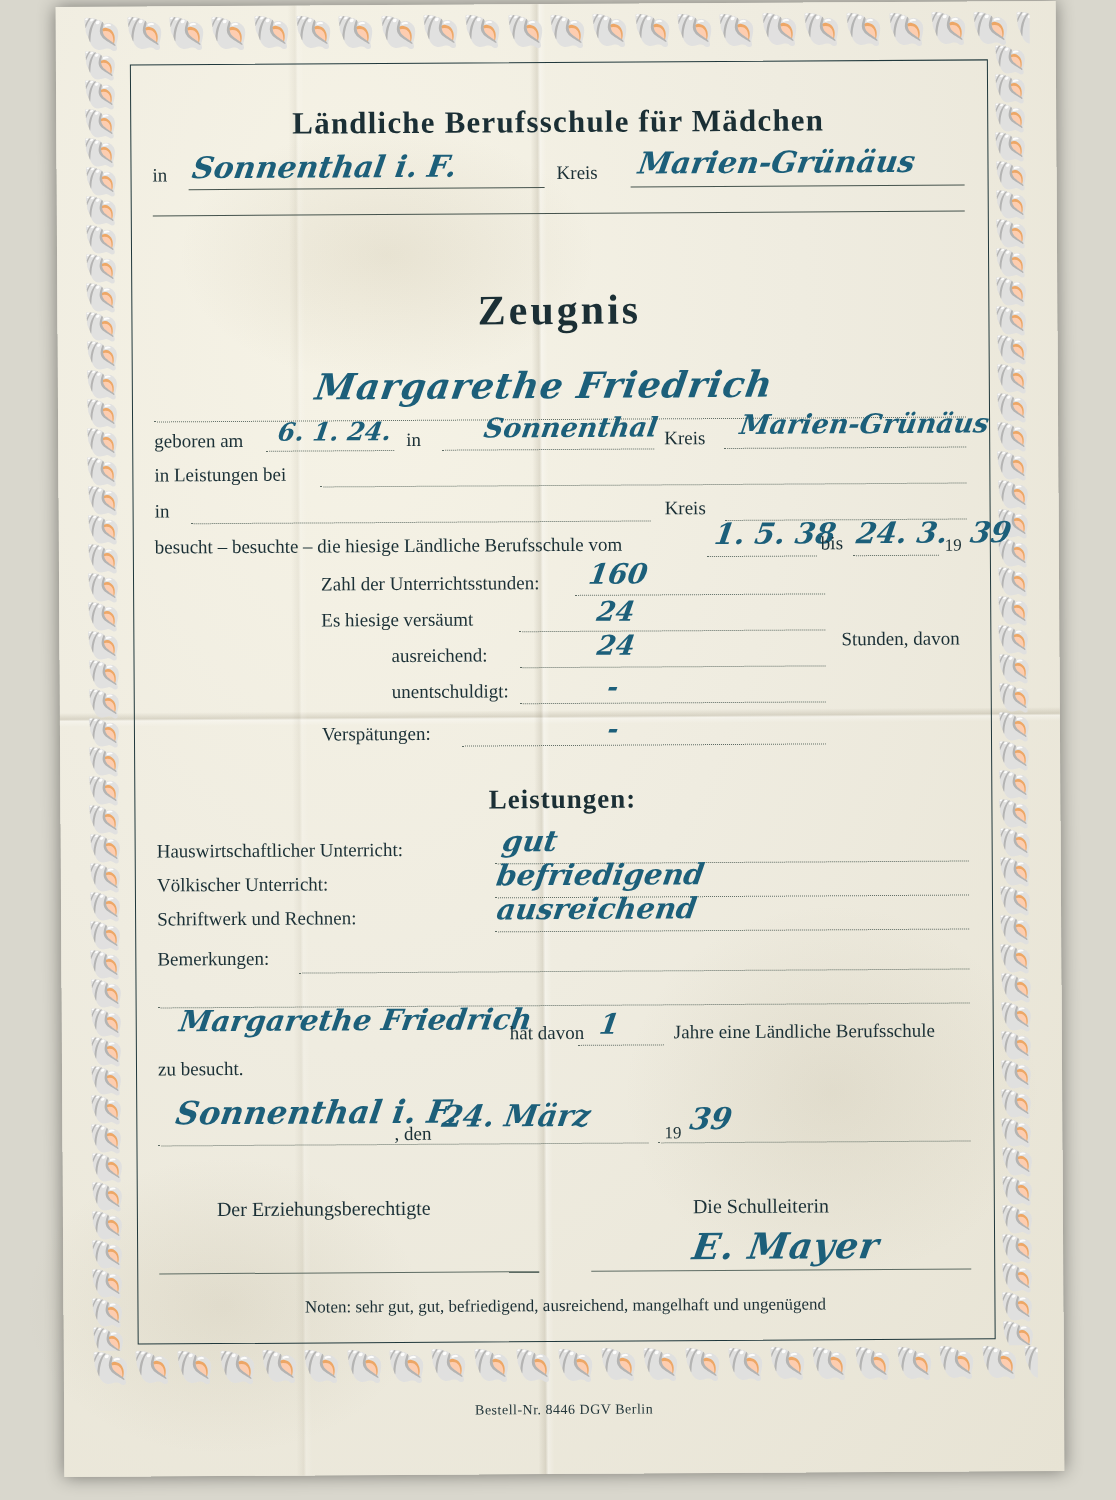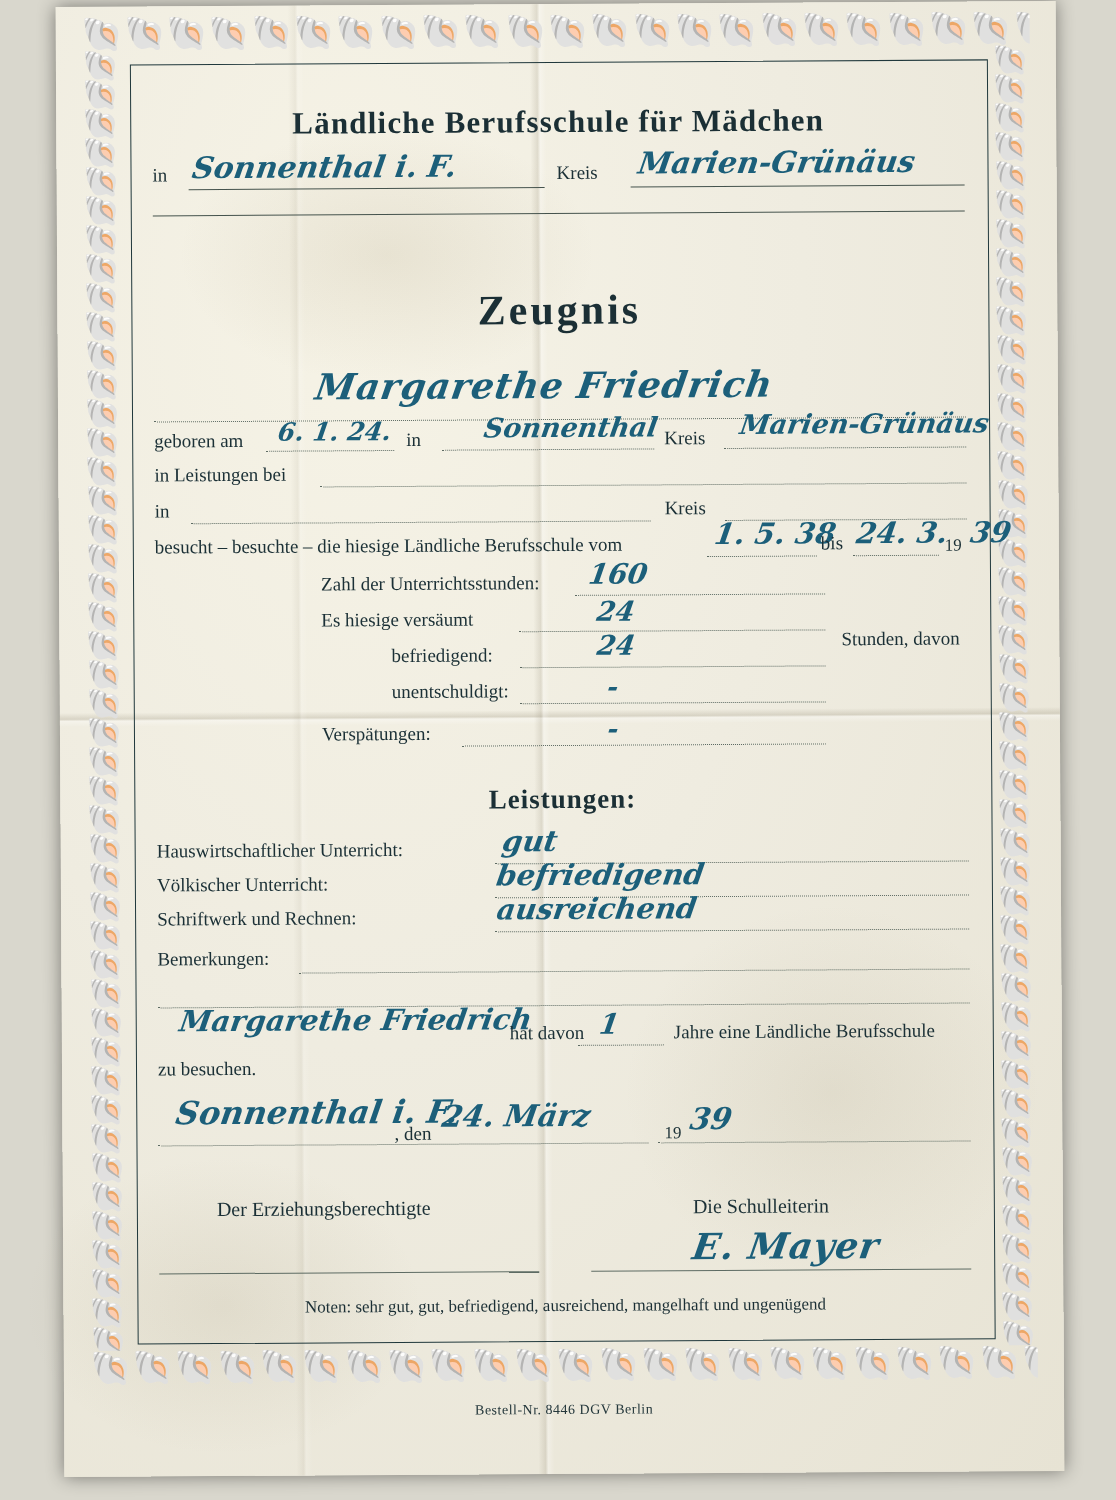--- a/index.html
+++ b/index.html
@@ -410,21 +410,21 @@
       </div>
       <div class="row" style="left:442px;top:522px;">
         <span class="hand" style="font-size:27px;">24</span>
       </div>
       <div class="dots" style="position:absolute;left:364px;top:556px;width:306px;height:1px;"></div>
       <div class="row" style="left:686px;top:556px;">
         <span class="lbl">Stunden, davon</span>
       </div>
 
       <div class="row" style="left:236px;top:570px;">
-        <span class="lbl">befriedigend:</span>
+        <span class="lbl">ausreichend:</span>
       </div>
       <div class="row" style="left:442px;top:556px;">
         <span class="hand" style="font-size:27px;">24</span>
       </div>
       <div class="dots" style="position:absolute;left:364px;top:592px;width:306px;height:1px;"></div>
 
       <div class="row" style="left:236px;top:606px;">
         <span class="lbl">unentschuldigt:</span>
       </div>
       <div class="row" style="left:452px;top:598px;">
@@ -482,21 +482,21 @@
         <span class="lbl">hat davon</span>
       </div>
       <div class="row" style="left:442px;top:934px;">
         <span class="hand" style="font-size:28px;">1</span>
       </div>
       <div class="dots" style="position:absolute;left:420px;top:970px;width:86px;height:1px;"></div>
       <div class="row" style="left:516px;top:948px;">
         <span class="lbl">Jahre eine Ländliche Berufsschule</span>
       </div>
       <div class="row" style="left:0;top:982px;">
-        <span class="lbl">zu besuchen.</span>
+        <span class="lbl">zu besucht.</span>
       </div>
 
       <div class="row" style="left:18px;top:1018px;">
         <span class="hand" style="font-size:32px;">Sonnenthal i. F.</span>
       </div>
       <div class="row" style="left:236px;top:1048px;">
         <span class="lbl">, den</span>
       </div>
       <div class="row" style="left:284px;top:1024px;">
         <span class="hand" style="font-size:30px;">24. März</span>

